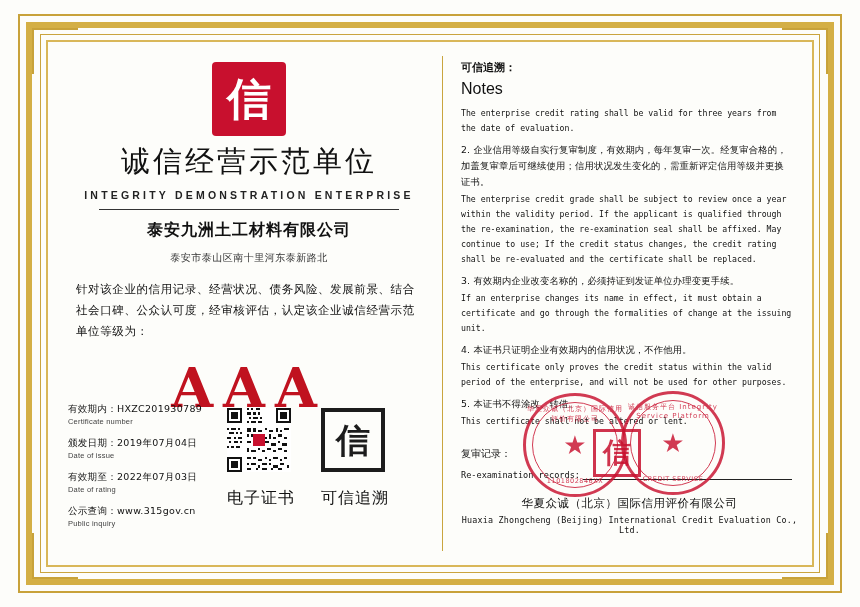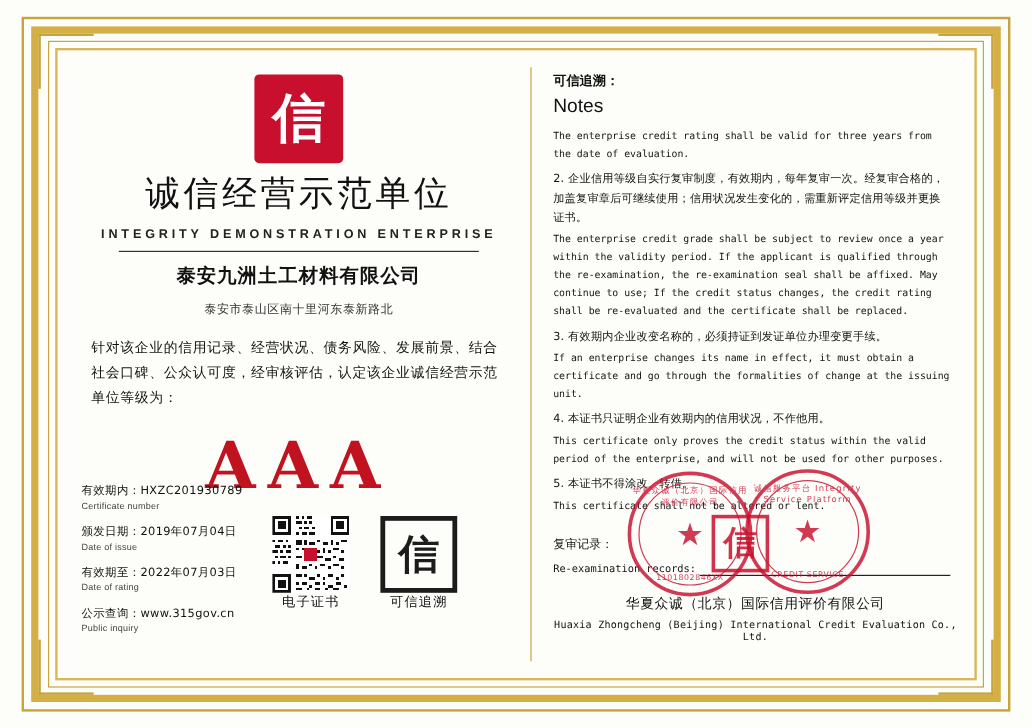--- a/index.html
+++ b/index.html
@@ -152,21 +152,21 @@
   }
   .code-block{text-align:center;}
   .qr{
     width:64px;height:64px;
     background:#fff;
     position:relative;
     display:block;
   }
   .code-caption{
     font-family:"DejaVu Sans", sans-serif;
-    font-size:11px;color:#111;margin-top:0;letter-spacing:1px;
+    font-size:16px;color:#111;margin-top:16px;letter-spacing:1px;
   }
   .trace{
     width:64px;height:64px;
     border:4px solid #1c1c1c;
     box-sizing:border-box;
     display:flex;align-items:center;justify-content:center;
     font-family:"DejaVu Serif", serif;
     font-size:34px;color:#1c1c1c;font-weight:bold;line-height:1;
   }
 

